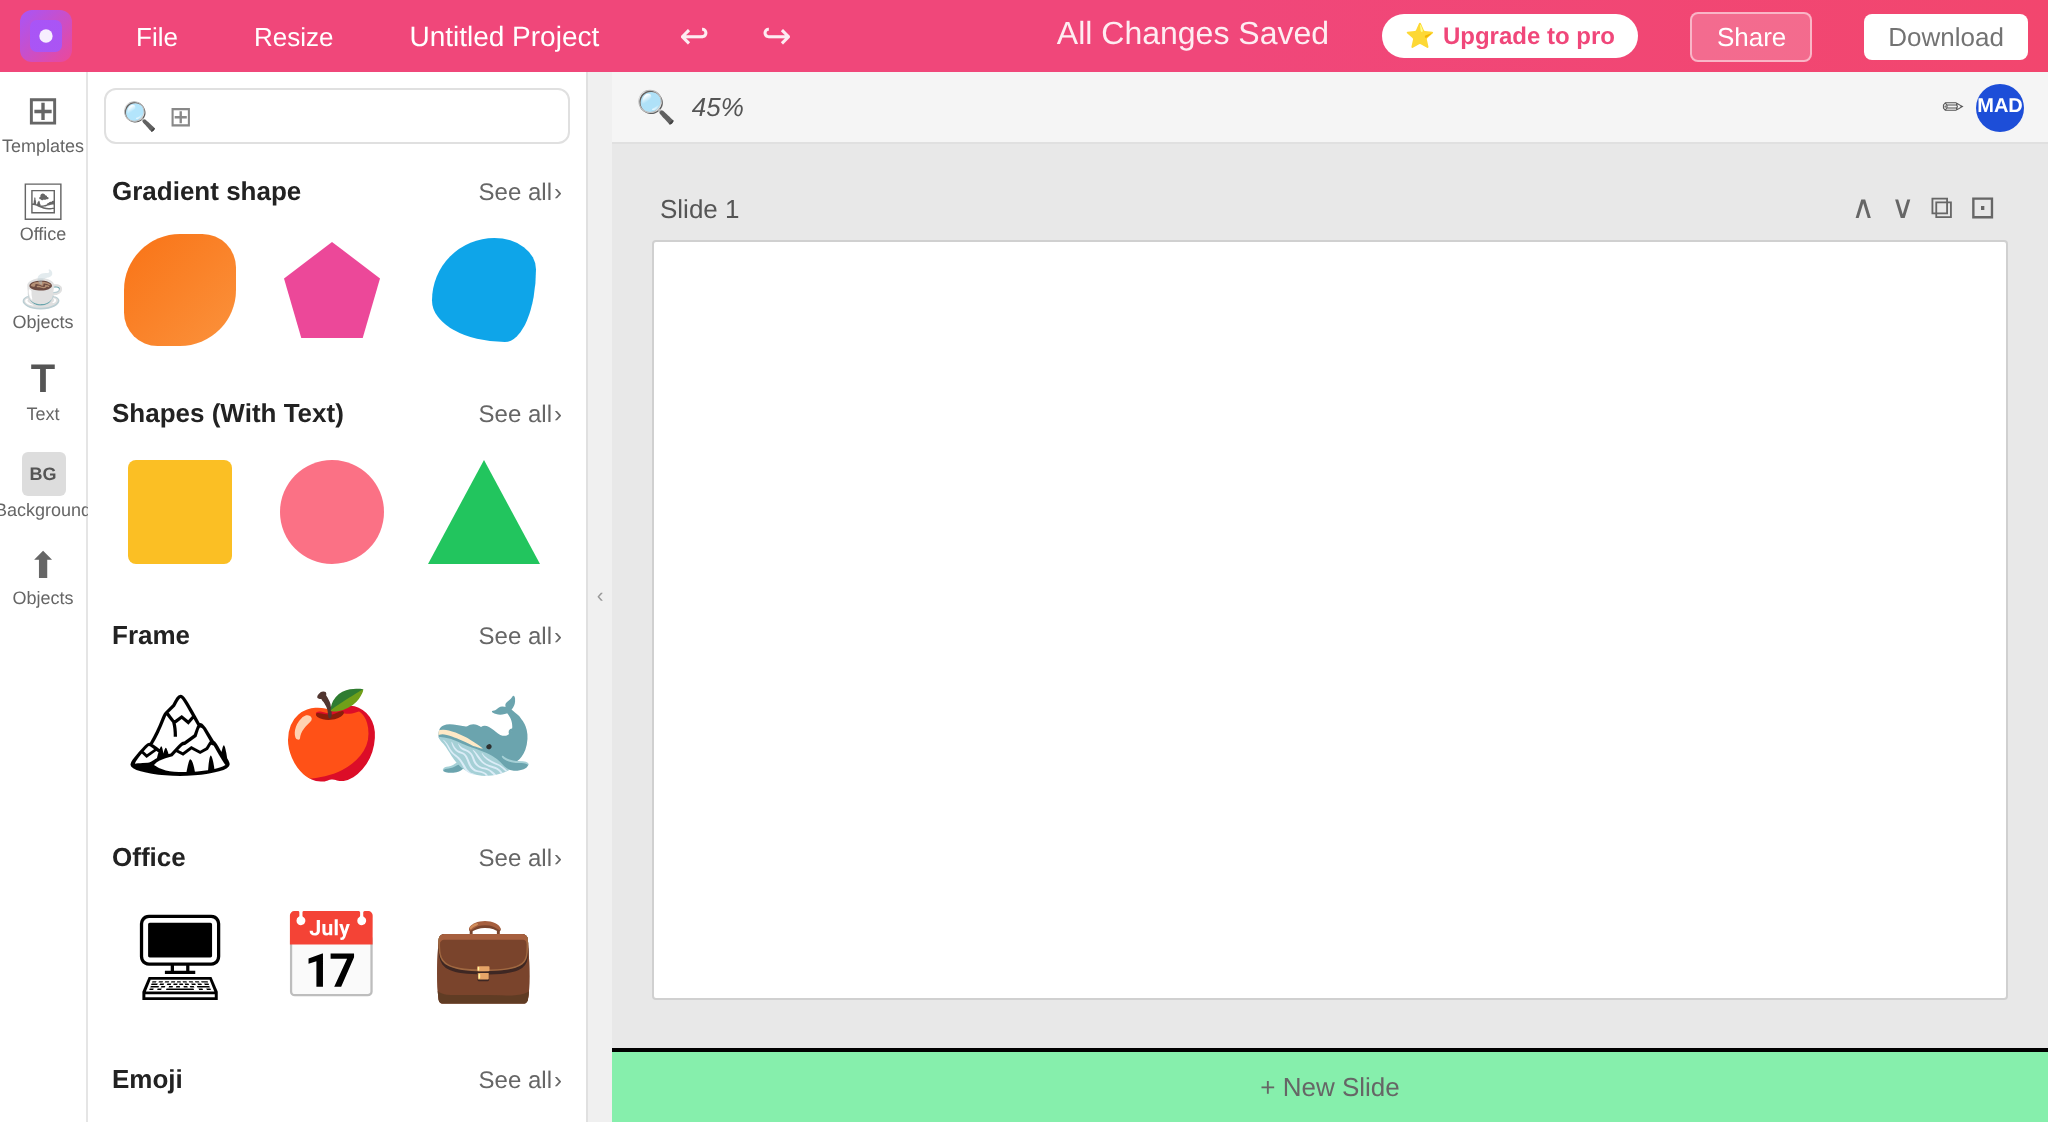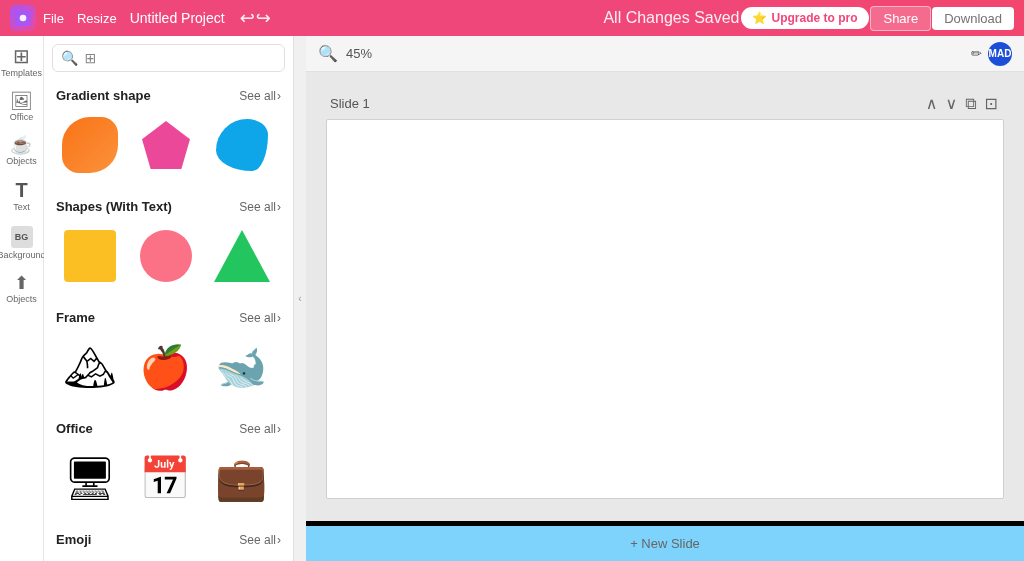--- a/index.html
+++ b/index.html
@@ -2,21 +2,21 @@
 <html><head>
   <meta charset="utf-8">
   <style>
     * { box-sizing: border-box; margin: 0; padding: 0; }
     body { font-family: -apple-system, BlinkMacSystemFont, 'Segoe UI', sans-serif; font-size: 13px; background: #f0f0f0; overflow: hidden; }
 
     
     #topbar {
       display: flex; align-items: center; height: 36px;
       background: linear-gradient(90deg, #f0477a, #f0477a 60%, #f2466e);
-      padding: 0 10px; gap: 1px; position: relative;
+      padding: 0 10px; gap: 26px; position: relative;
     }
     #logo {
       width: 26px; height: 26px; border-radius: 6px;
       background: linear-gradient(135deg, #a855f7, #ec4899);
       display: flex; align-items: center; justify-content: center;
       flex-shrink: 0;
     }
     #logo svg { width: 16px; height: 16px; }
     .top-menu-item { color: white; font-size: 13px; cursor: pointer; padding: 2px 6px; }
     #project-title { color: white; font-size: 14px; font-weight: 500; padding: 2px 6px; }
@@ -110,21 +110,21 @@
     }
 
     
     #canvas-area { flex: 1; display: flex; flex-direction: column; background: #e8e8e8; overflow: hidden; }
     #canvas-toolbar {
       display: flex; align-items: center; justify-content: space-between;
       padding: 6px 12px; background: #f5f5f5; border-bottom: 1px solid #e0e0e0;
       height: 36px;
     }
     .canvas-tool-left { display: flex; align-items: center; gap: 8px; }
-    .zoom-control { display: flex; align-items: center; gap: 4px; color: #555; font-size: 13px; }
+    .zoom-control { display: flex; align-items: center; gap: 4px; color: #555; font-size: 13px; font-style: italic; }
     .zoom-icon { font-size: 16px; color: #888; }
     .user-avatar {
       width: 24px; height: 24px; border-radius: 50%; background: #1d4ed8;
       display: flex; align-items: center; justify-content: center;
       color: white; font-size: 10px; font-weight: 600;
     }
 
     
     #slides-area { flex: 1; display: flex; flex-direction: column; overflow: hidden; }
     #slide-container { flex: 1; padding: 20px; display: flex; flex-direction: column; gap: 8px; overflow-y: auto; }
@@ -137,21 +137,21 @@
     .slide-label { font-size: 13px; color: #555; }
     .slide-controls { display: flex; gap: 4px; }
     .slide-control-btn { background: none; border: none; color: #666; cursor: pointer; font-size: 16px; padding: 2px; }
 
     .slide-canvas {
       background: white; border: 1px solid #d0d0d0; border-radius: 2px;
       width: 100%; height: 380px; position: relative;
     }
 
     #new-slide-btn {
-      background: #7dd3fc; border: none; border-top: 5px solid #000000;
+      background: #86efac; border: none; border-top: 2px solid #000000;
       padding: 10px; text-align: center; cursor: pointer; color: #666; font-size: 13px;
       width: 100%;
     }
 
     .section-divider { height: 1px; background: #f0f0f0; margin: 4px 12px; }
   </style>
 </head>
 <body>
 
 <div id="topbar">

